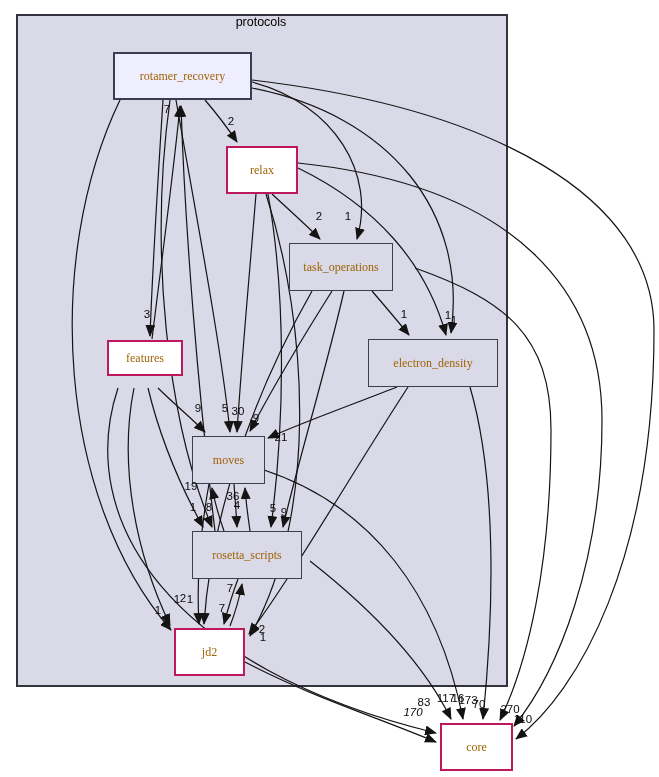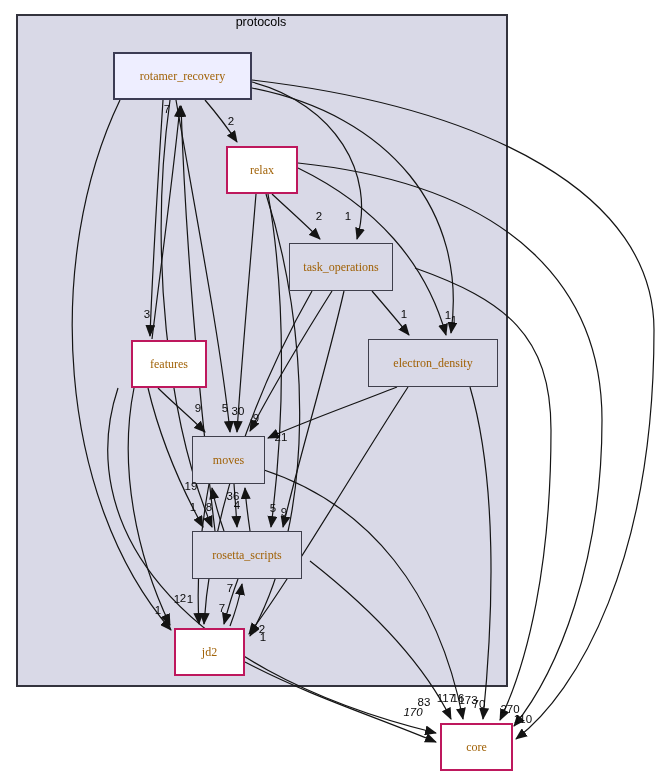--- a/index.html
+++ b/index.html
@@ -81,21 +81,21 @@
         <path d="M298,163 C520,186 602,295 602,420 C602,562 558,672 514,726" class="edge" marker-end="url(#arrow)"></path>
         <path d="M252,80 C490,108 654,195 654,330 C654,560 578,692 516,739" class="edge" marker-end="url(#arrow)"></path>
       </g>
   </svg>
 
   <div id="nodes-layer">
       <div class="node current" style="left: 113px; top: 52px; width: 139px; height: 48px;">rotamer_recovery</div>
       <div class="node red" style="left: 226px; top: 146px; width: 72px; height: 48px;">relax</div>
       <div class="node" style="left: 289px; top: 243px; width: 104px; height: 48px;">task_operations</div>
       <div class="node" style="left: 368px; top: 339px; width: 130px; height: 48px;">electron_density</div>
-      <div class="node red" style="left: 107px; top: 340px; width: 76px; height: 48px; margin-left: 24px;">features</div>
+      <div class="node red" style="left: 107px; top: 340px; width: 76px; height: 36px;">features</div>
       <div class="node" style="left: 192px; top: 436px; width: 73px; height: 48px;">moves</div>
       <div class="node" style="left: 192px; top: 531px; width: 110px; height: 48px;">rosetta_scripts</div>
       <div class="node red" style="left: 174px; top: 628px; width: 71px; height: 48px;">jd2</div>
       <div class="node red" style="left: 440px; top: 723px; width: 73px; height: 48px;">core</div>
     </div>
   <div id="labels-layer">
       <span class="edge-label" style="left: 231px; top: 122px;">2</span>
       <span class="edge-label" style="left: 167px; top: 110px;">7</span>
       <span class="edge-label" style="left: 348px; top: 217px;">1</span>
       <span class="edge-label" style="left: 319px; top: 217px;">2</span>

